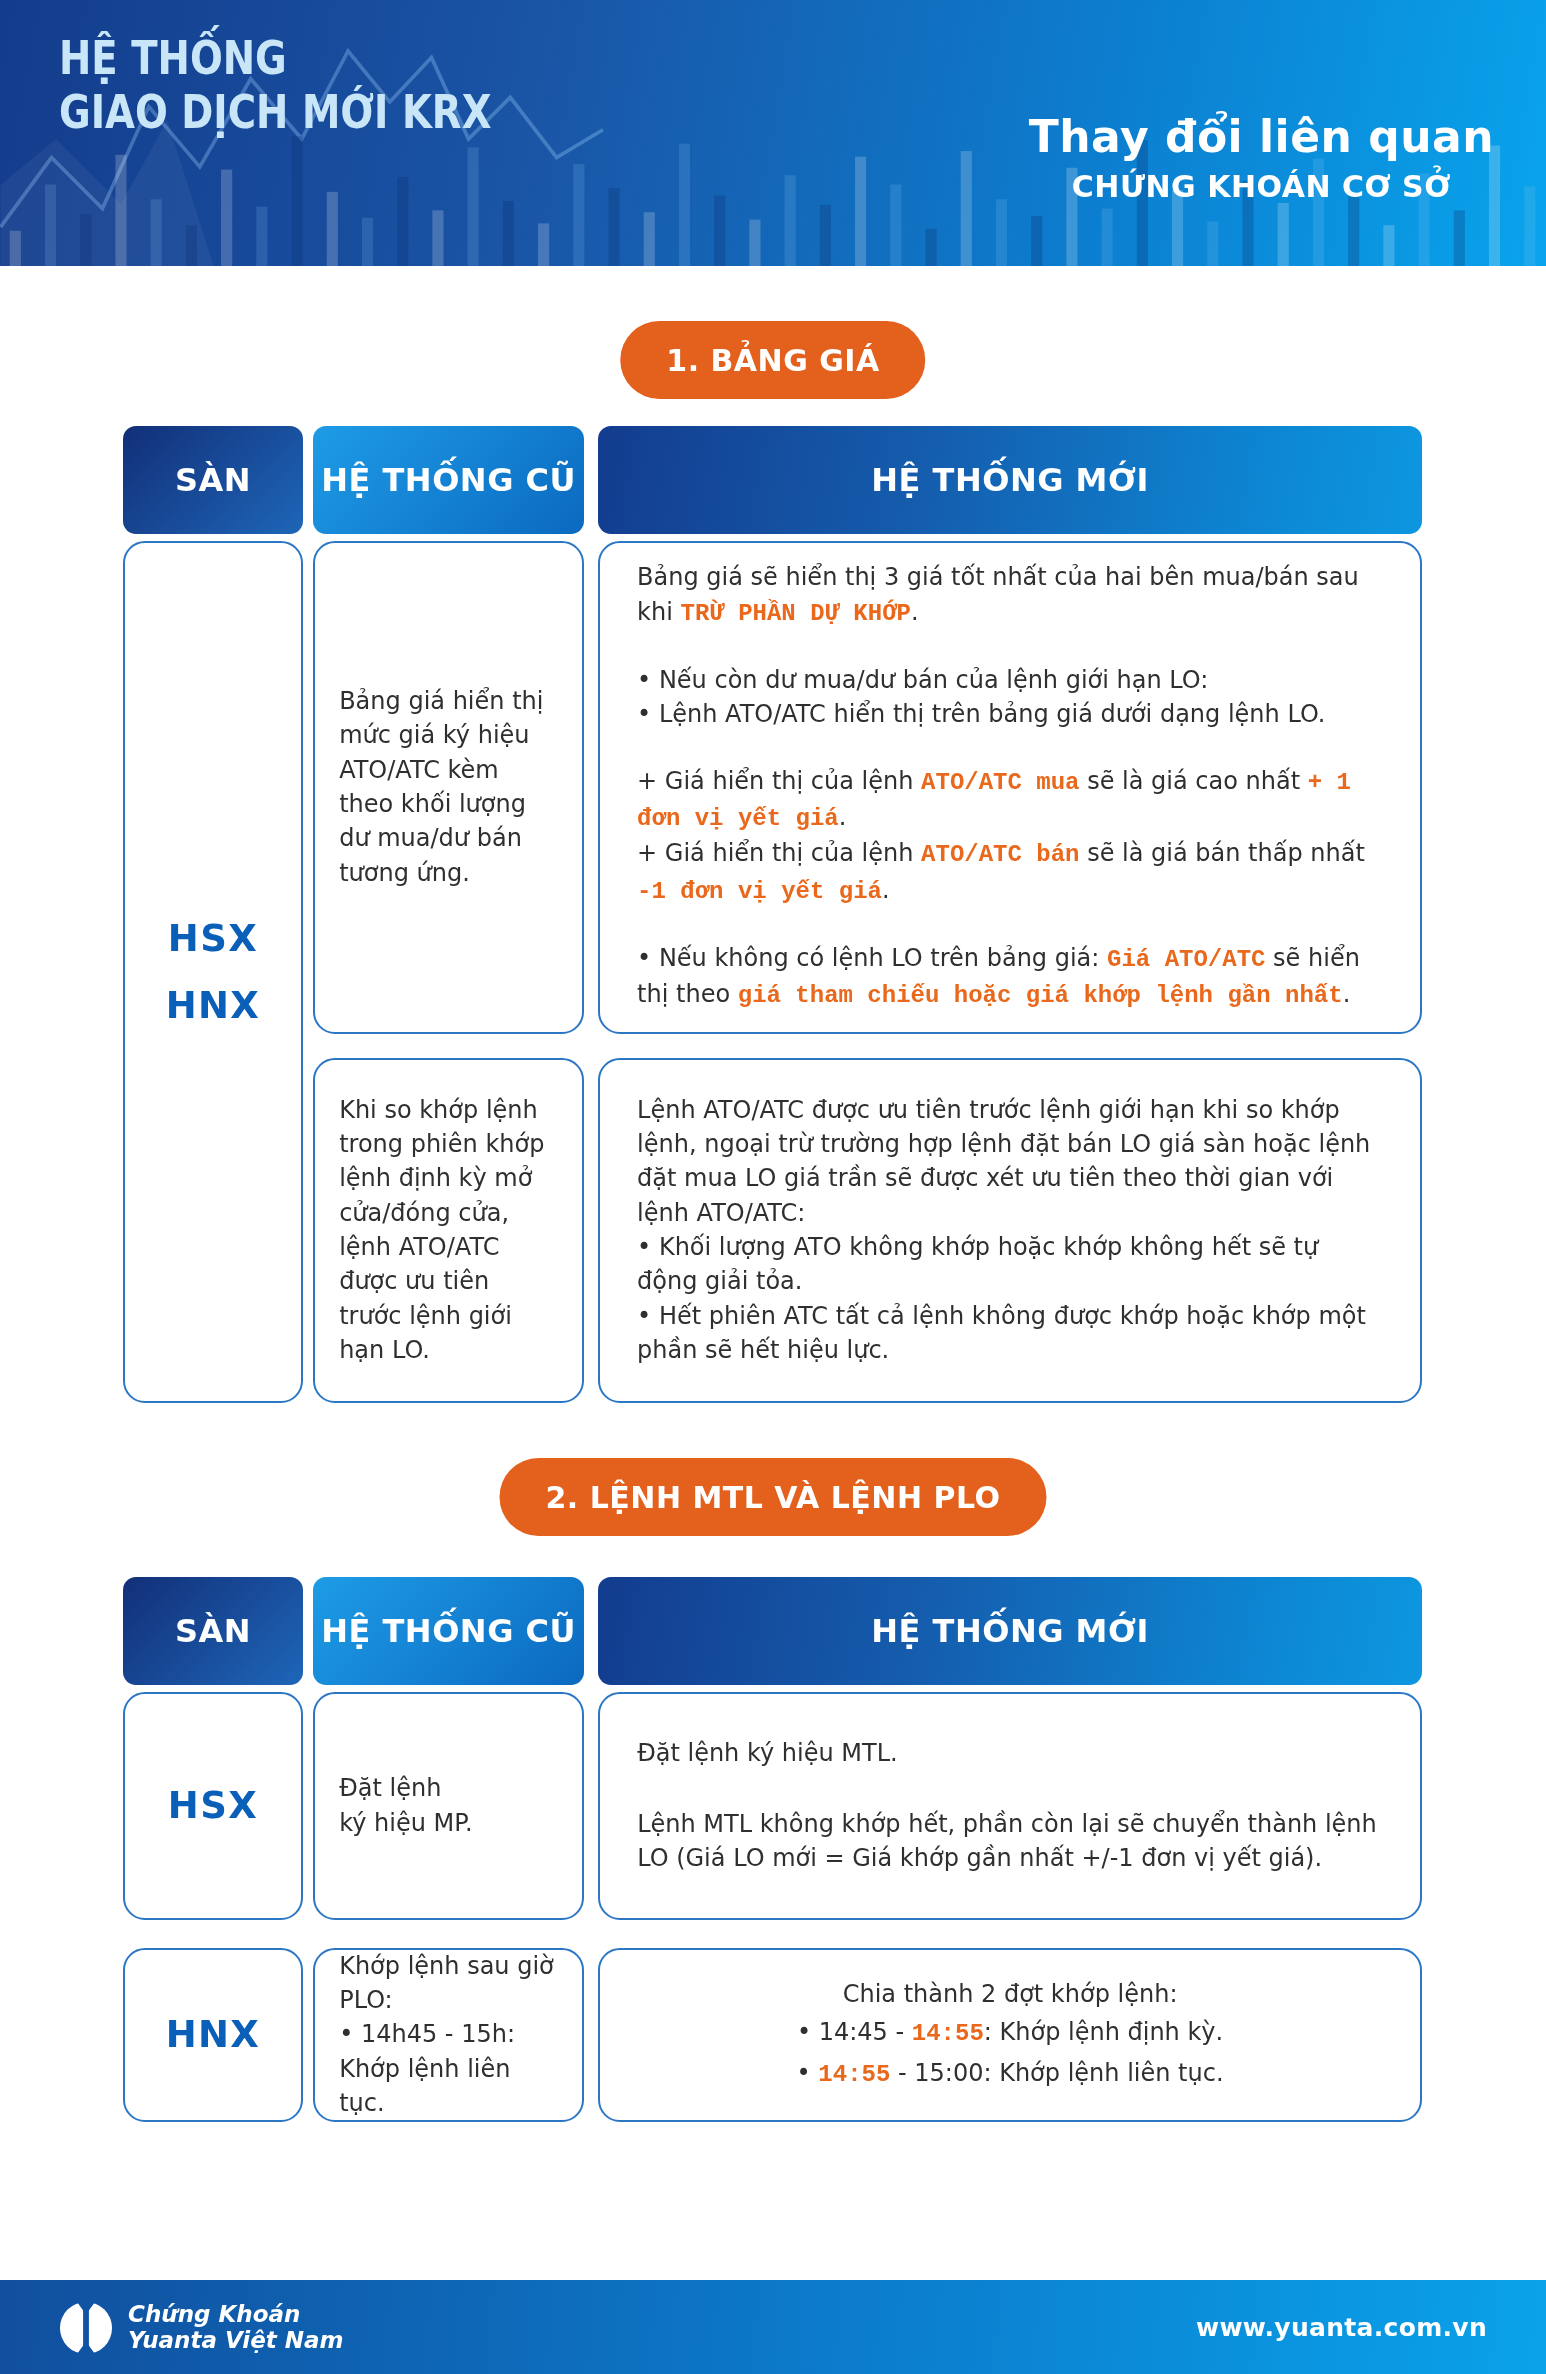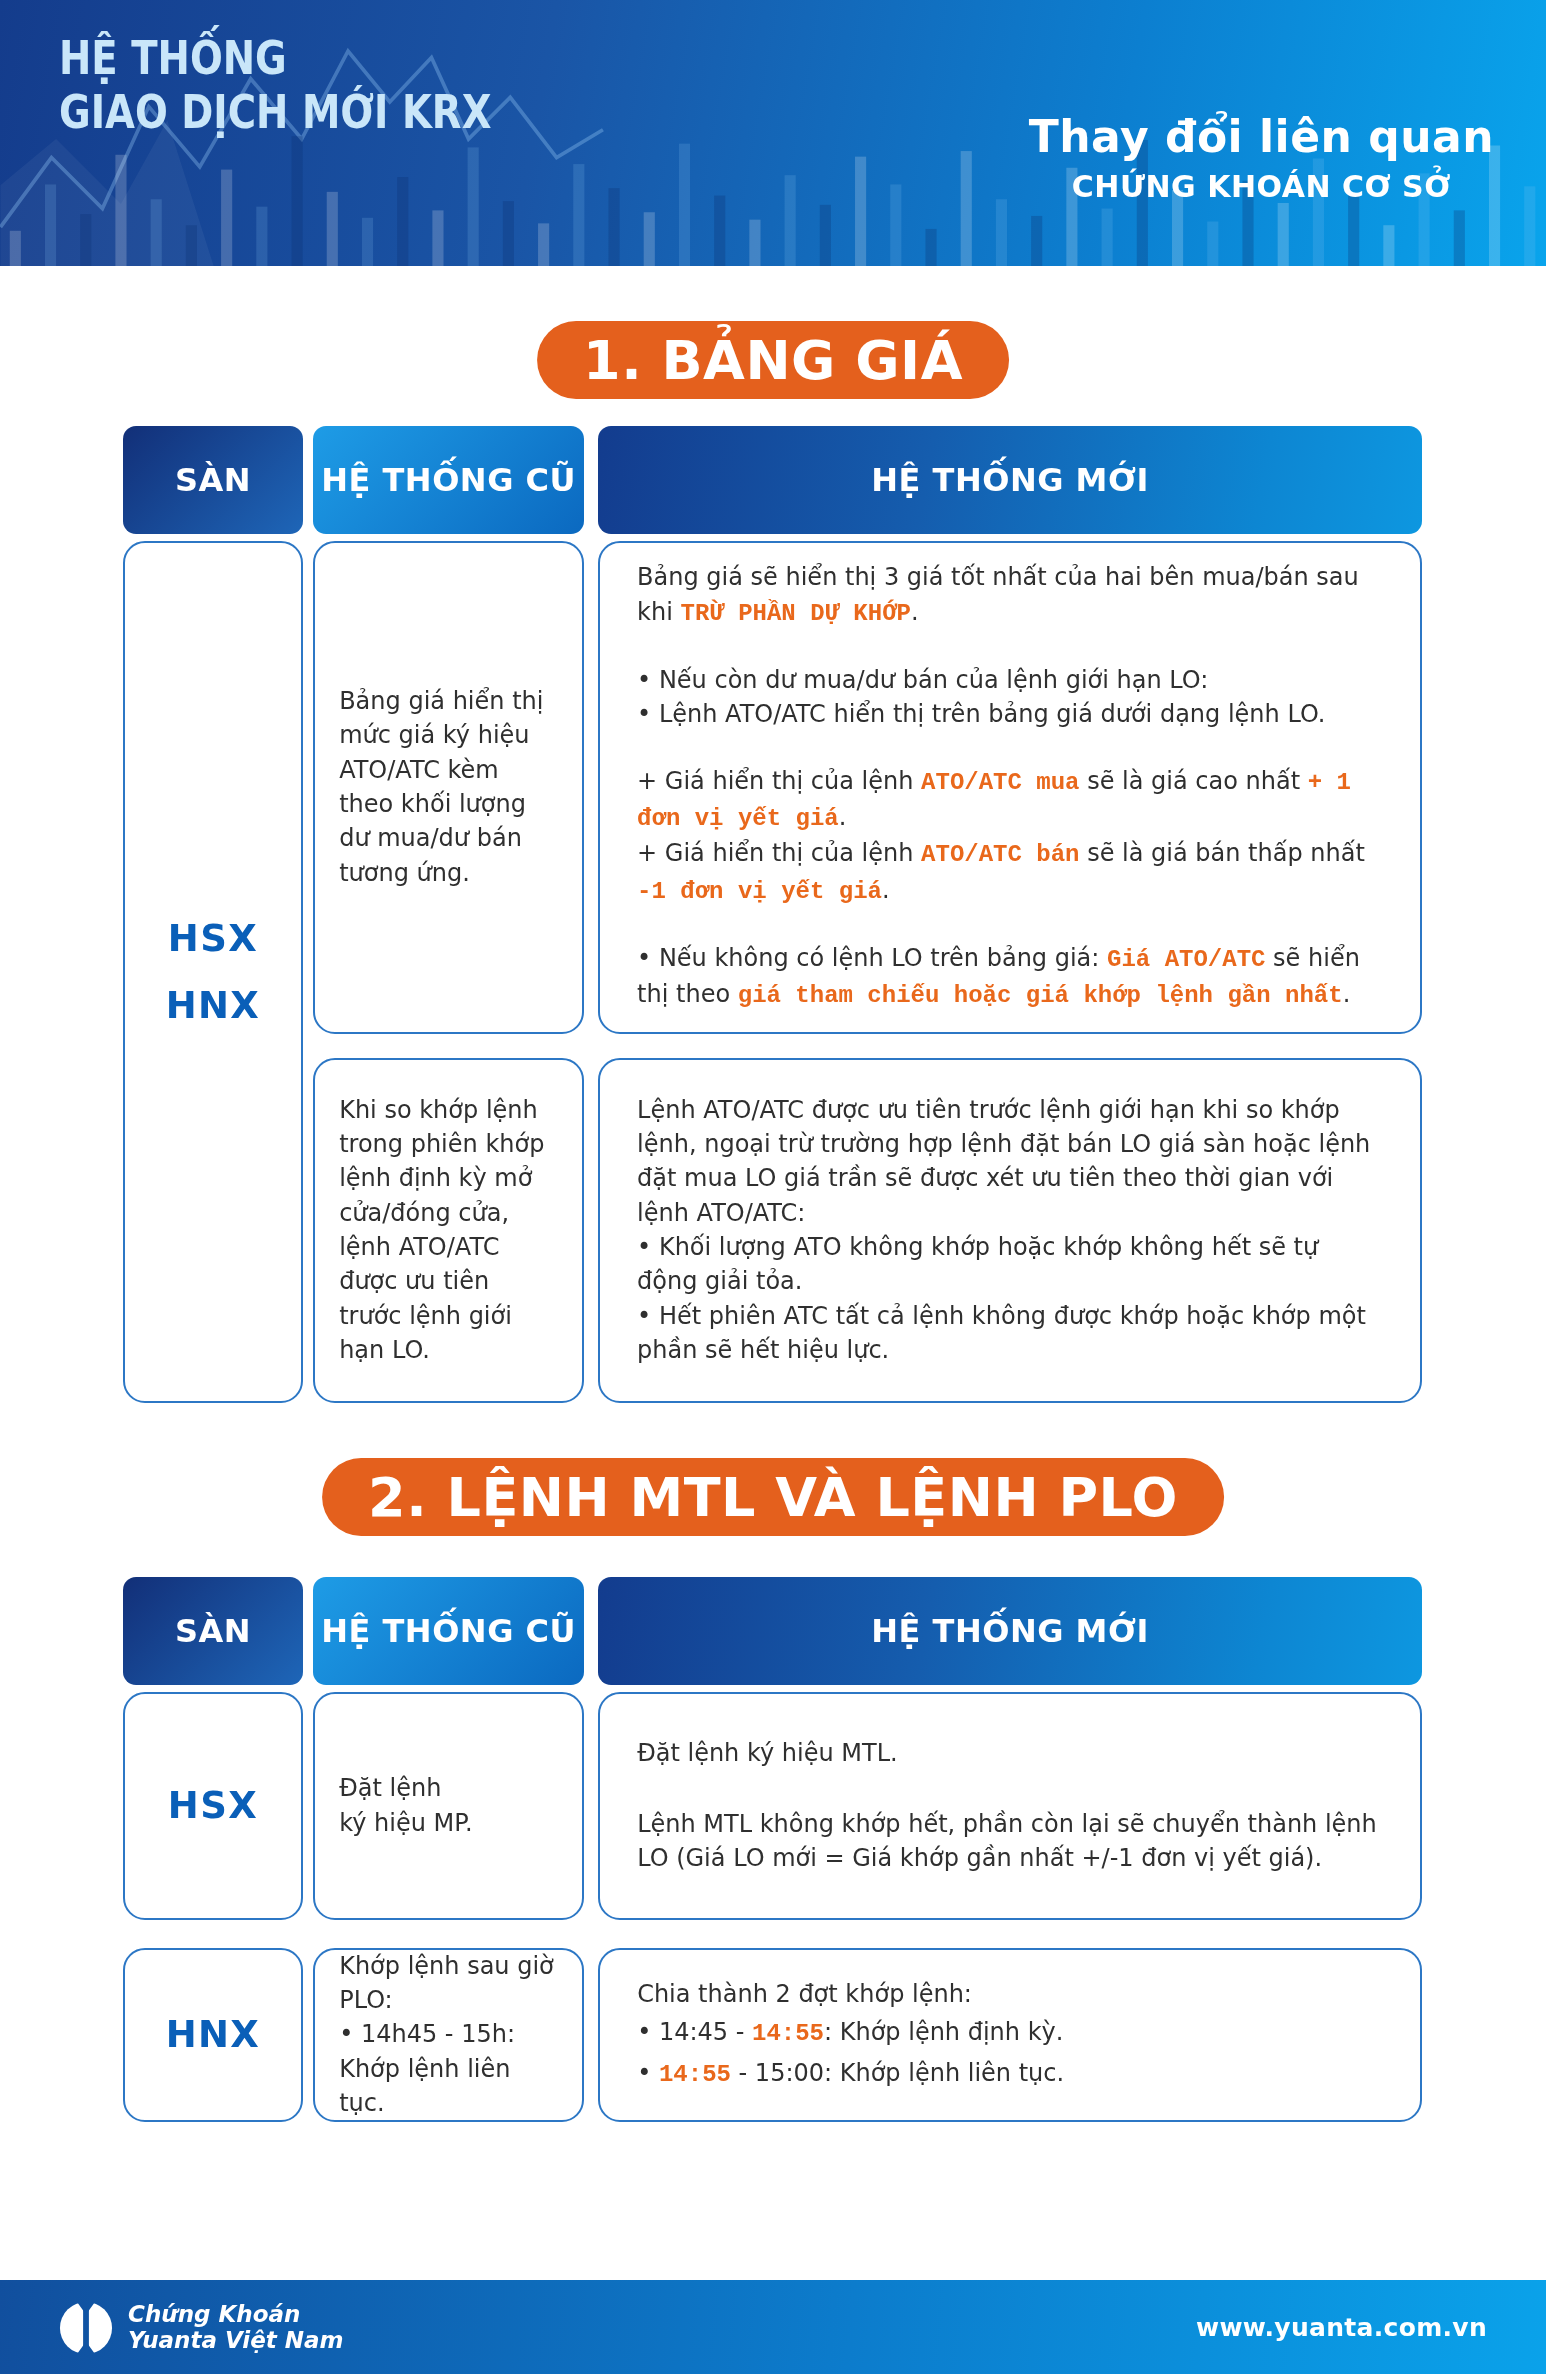--- a/index.html
+++ b/index.html
@@ -19,21 +19,21 @@
     letter-spacing:0;white-space:nowrap;
   }
   .hero-sub{position:absolute;right:52px;top:111px;text-align:center;color:#ffffff;}
   .hs1{font-size:44px;font-weight:700;letter-spacing:0.5px;margin-bottom:7.4px;}
   .hs2{font-size:30px;font-weight:700;letter-spacing:0.5px;}
   
   .badge{
     position:absolute;left:50%;transform:translateX(-50%);
     height:78px;display:flex;align-items:center;padding:0 46px;
     background:#e4601d;border-radius:43px;color:#ffffff;
-    font-size:54px;font-weight:700;letter-spacing:0.5px;white-space:nowrap;
+    font-size:30px;font-weight:700;letter-spacing:0.5px;white-space:nowrap;
   }
   .badge1{top:321px;}
   .badge2{top:1458px;}
   
   .table{position:absolute;left:123px;width:1299px;}
   .table1{top:426px;}
   .table2{top:1577px;}
   .thead{display:flex;height:108px;margin-bottom:6.5px;}
   .th{
     display:flex;align-items:center;justify-content:center;
@@ -54,21 +54,21 @@
   }
   .c1{height:493px;margin-bottom:24px;}
   .c2{flex:1;}
   .cell-san{height:100%;align-items:center;justify-content:center;gap:24px;}
   .xch{font-size:37px;font-weight:700;color:#0a5fb8;letter-spacing:1.4px;}
   .pad-old{padding:18.6px 24px;}
   .pad-new{padding:20.4px 37px;}
   .txt{font-size:24px;line-height:1.43;color:#2f2f2f;margin:0;}
   .gap{margin-bottom:32px;}
   .gap2{margin-top:37px;}
-  .loose{line-height:1.6;}
+  .loose{line-height:1.6;text-align:center;}
   .pre{white-space:pre-line;}
   .hl{color:#e9681b;font-weight:700;font-family:Liberation Mono, monospace;}
   
   .trow{display:flex;}
   .trow1{height:228px;margin-bottom:28px;}
   .trow2{height:174px;}
   .trow .cell{height:100%;}
   .san-small{align-items:center;justify-content:center;}
   
   .footer{

